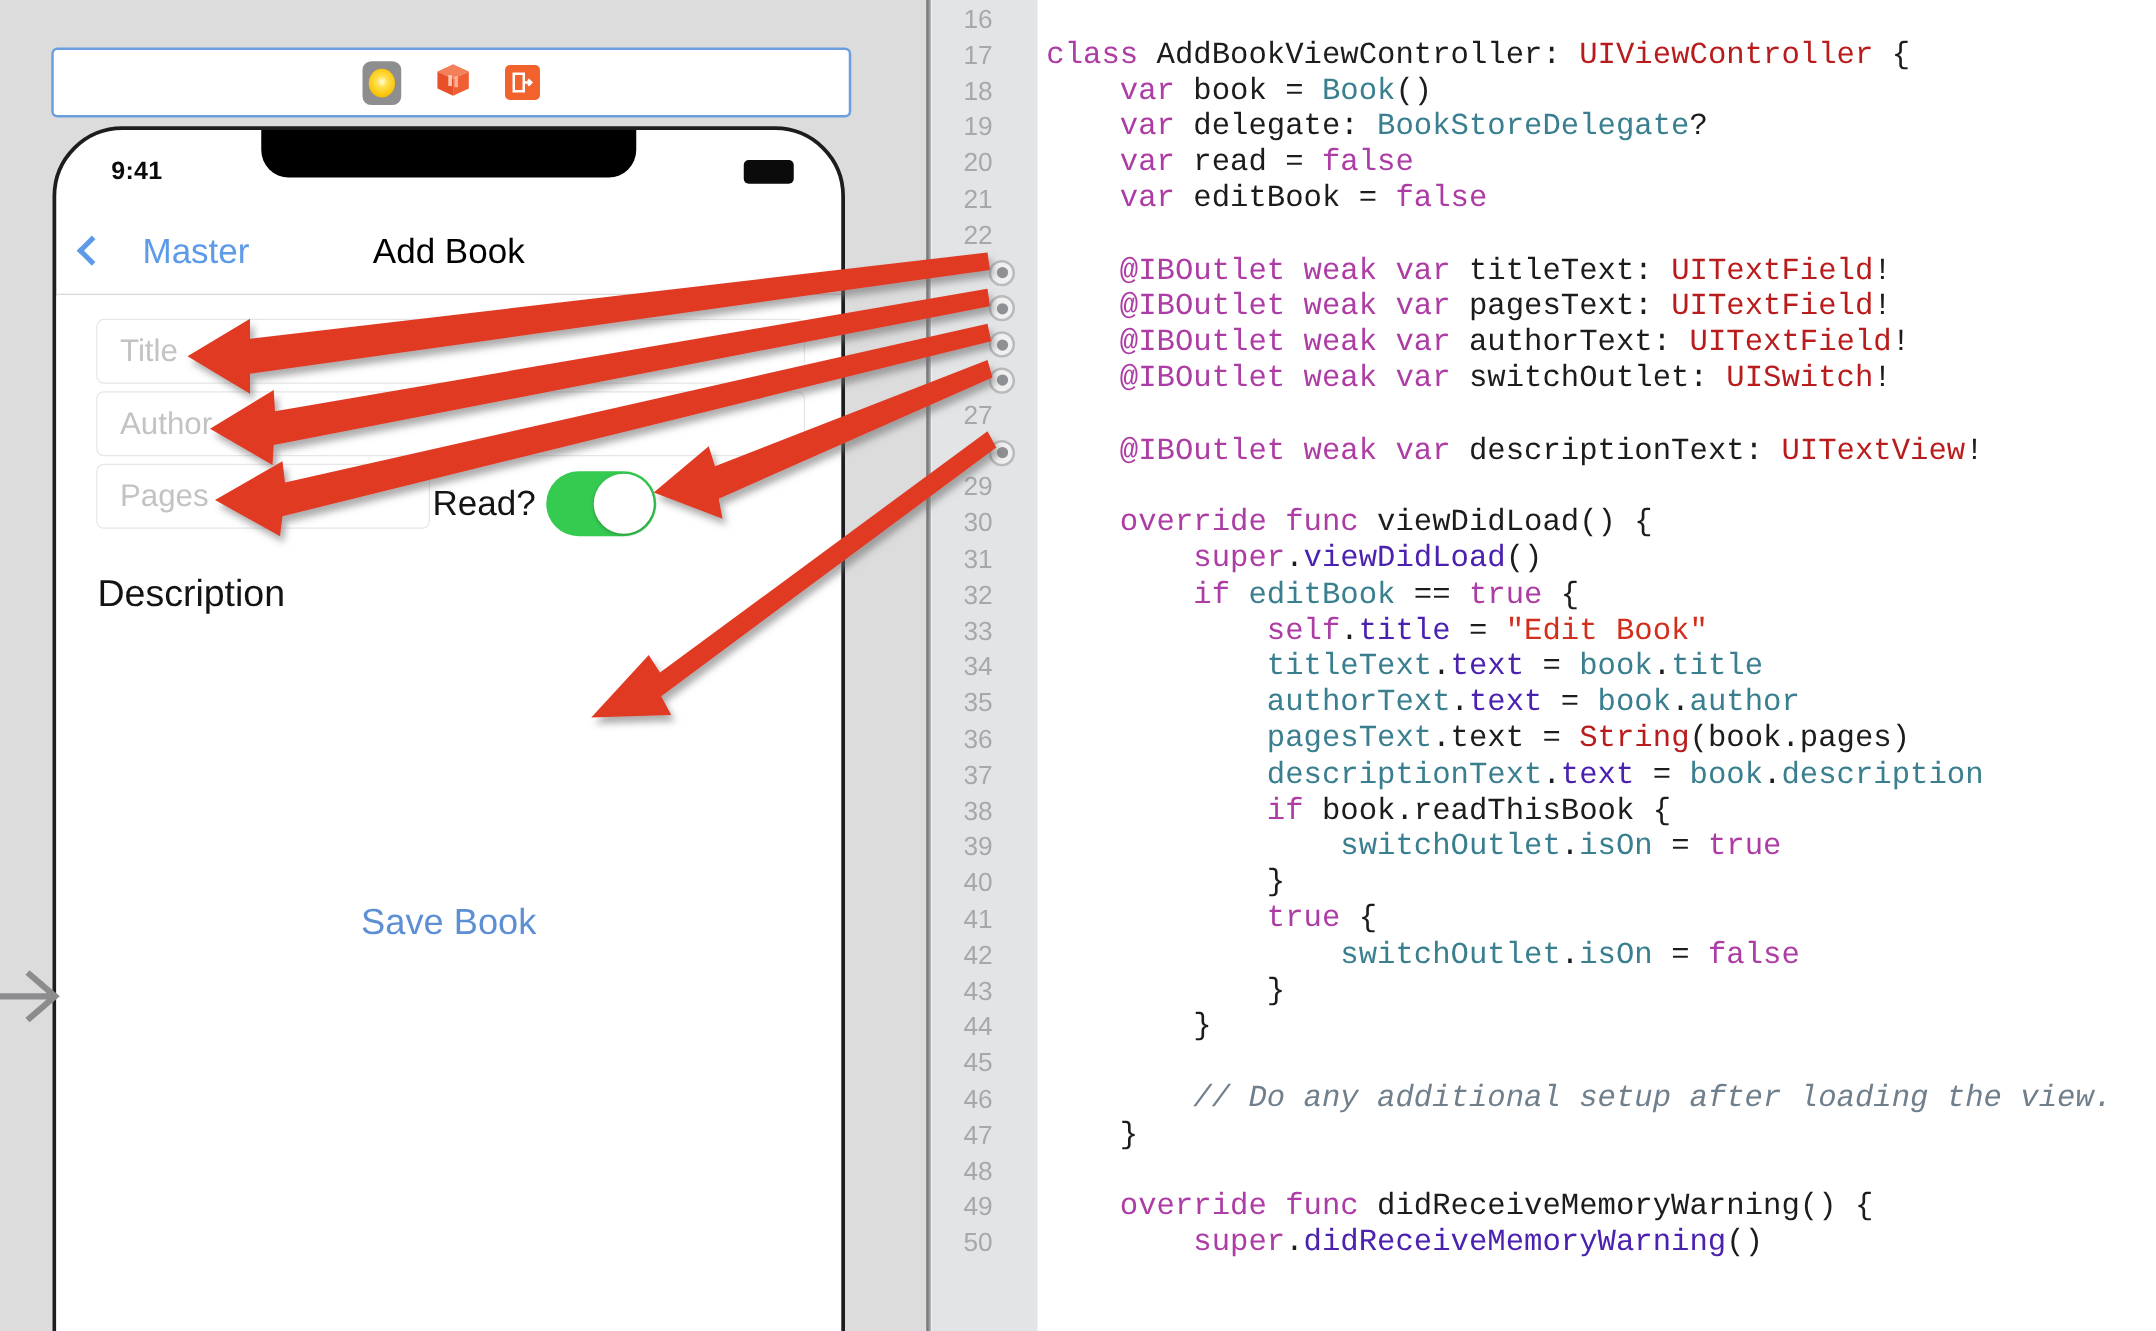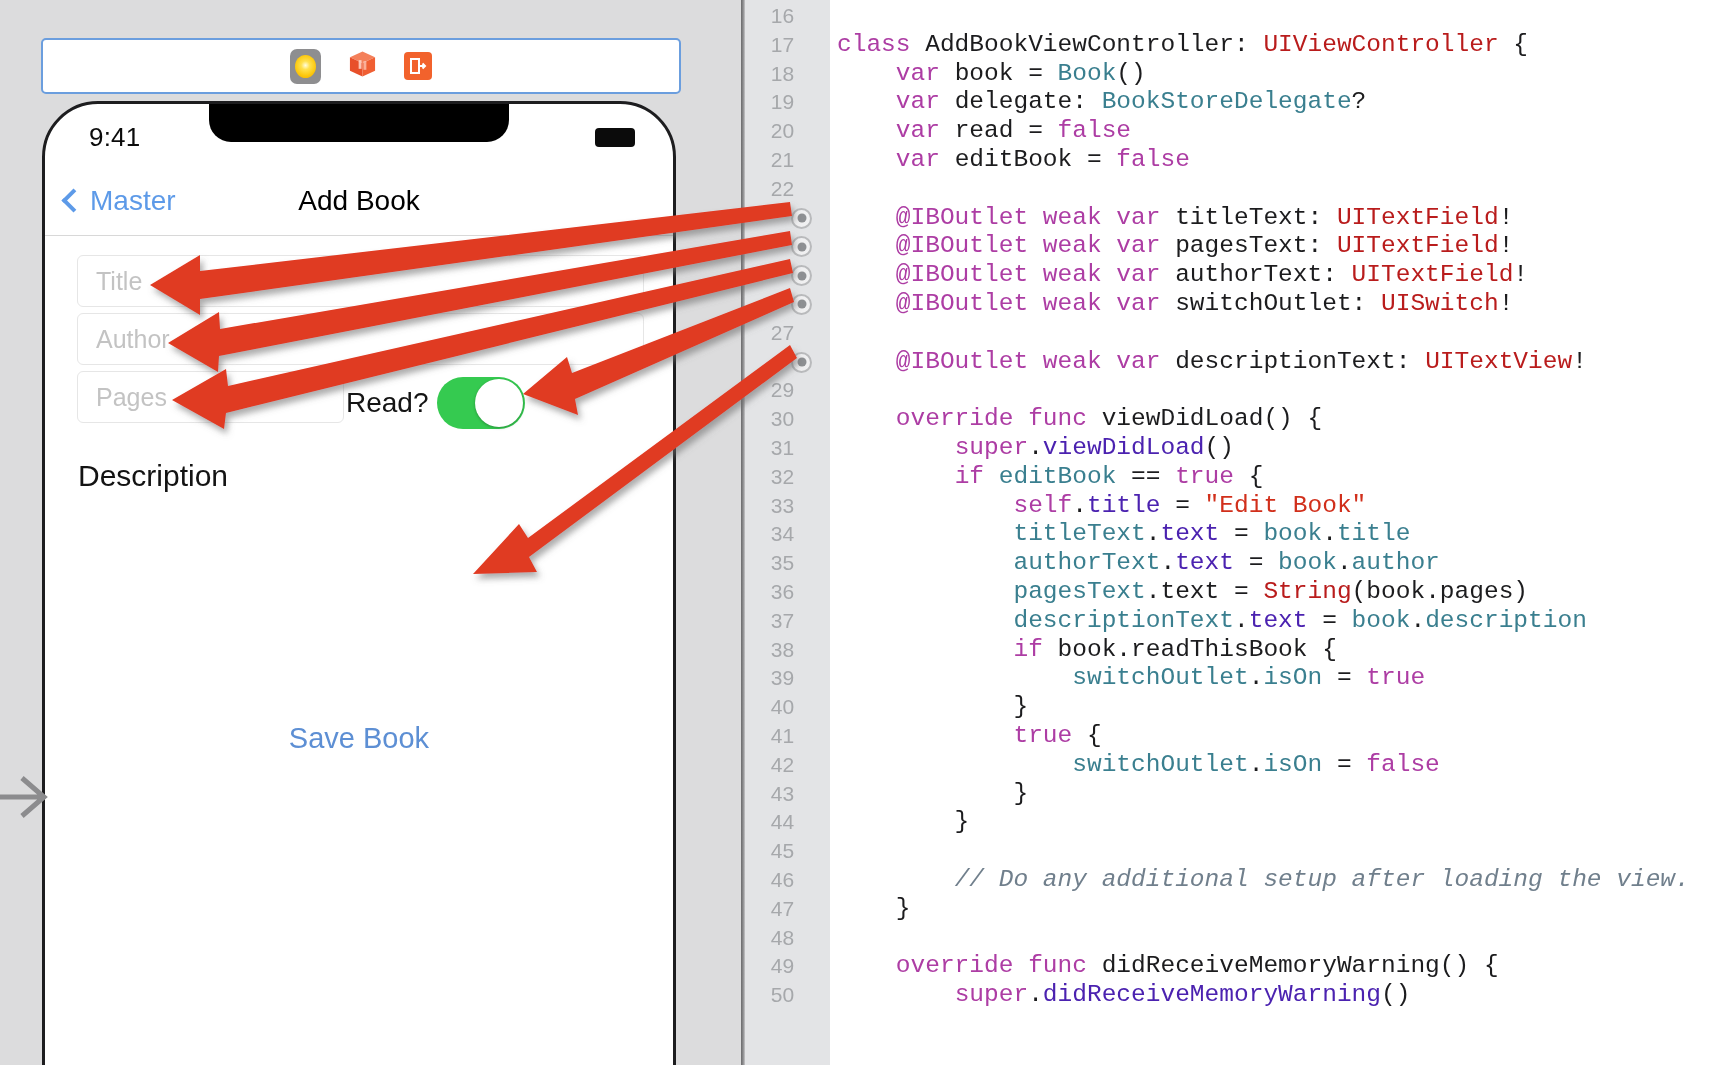--- a/index.html
+++ b/index.html
@@ -96,22 +96,22 @@
   #statusbar {
     position: absolute;
     left: 0; top: 0;
     width: 100%; height: 62px;
     display: flex; align-items: center;
     justify-content: space-between;
     padding: 0 38px 0 44px;
     box-sizing: border-box;
   }
   #clock {
-    font-size: 26px;
-    font-weight: normal;
+    font-size: 20px;
+    font-weight: bold;
     color: #0b0b0b;
     letter-spacing: 0.2px;
     margin-top: 4px;
   }
   #battery {
     width: 40px; height: 19px;
     background: #0b0b0b;
     border-radius: 4px;
     margin-top: 4px;
   }
@@ -124,20 +124,21 @@
     border-bottom: 1px solid #d8d8d8;
     box-sizing: border-box;
   }
   #back-btn {
     position: absolute;
     left: 20px; top: 50%;
     transform: translateY(-50%);
     display: flex; align-items: center;
     color: #5d9ae8;
     font-size: 28px;
+    gap: 24px;
   }
   #back-chevron {
     display: inline-block;
     width: 13px; height: 13px;
     border-left: 4px solid #5d9ae8;
     border-bottom: 4px solid #5d9ae8;
     transform: rotate(45deg);
     margin-right: 8px;
   }
   #nav-title {

